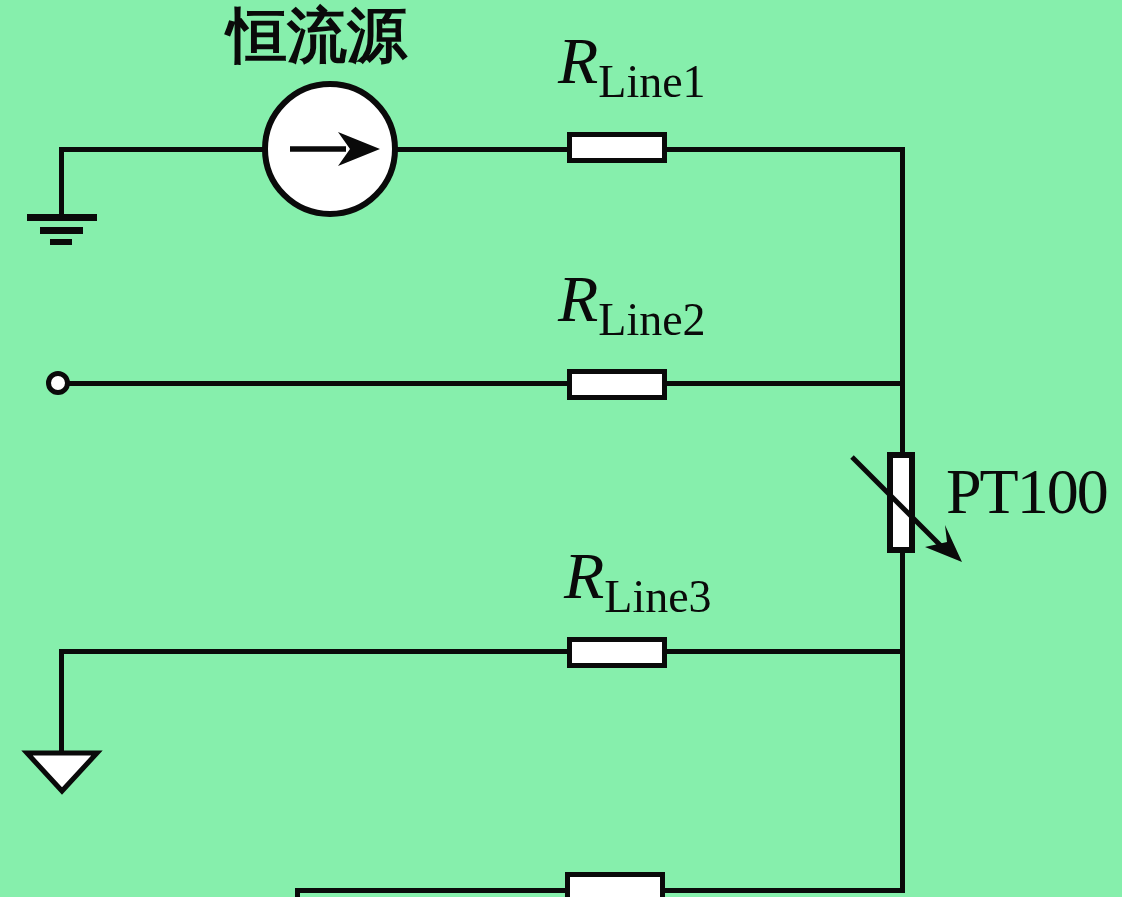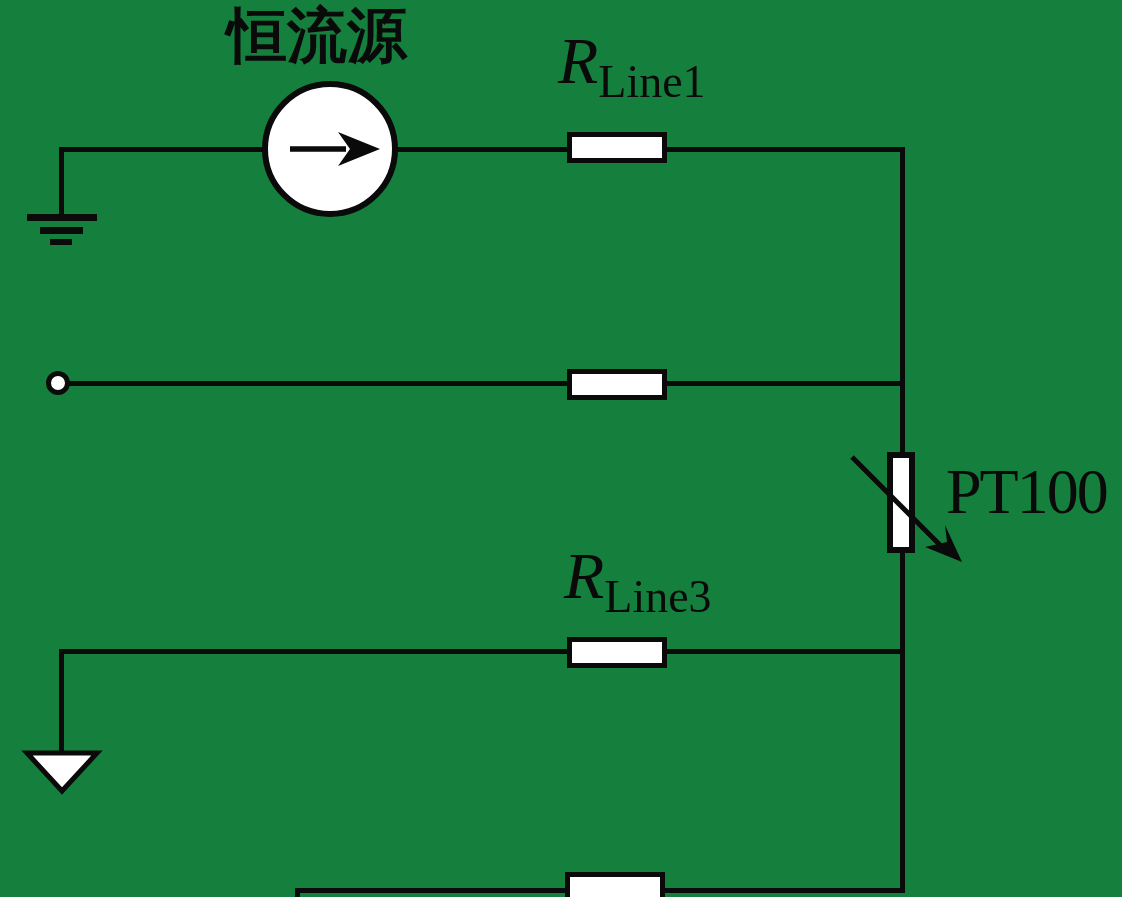--- a/index.html
+++ b/index.html
@@ -1,20 +1,20 @@
 <!DOCTYPE html>
 <html><head>
 <meta charset="utf-8">
 <style>
   html, body { margin: 0; padding: 0; background: #ffffff; }
   #canvas {
     position: relative;
     width: 1122px;
     height: 897px;
-    background: #15803d;
+    background: #86efac;
     overflow: hidden;
     font-family: "Liberation Serif", "DejaVu Serif", serif;
     text-align: center;
   }
   .wire { position: absolute; background: #0a0a0a; }
   .resistor {
     position: absolute;
     box-sizing: border-box;
     width: 100px; height: 31px;
     border: 5px solid #0a0a0a;
@@ -106,20 +106,23 @@
   <div class="terminal"></div>
 
   <div class="resistor" style="left:567px; top:132px;"></div>
   <div class="resistor" style="left:567px; top:369px;"></div>
   <div class="resistor" style="left:567px; top:637px;"></div>
   <div class="resistor" style="left:565px; top:872px;"></div>
 
   <div class="rlabel" style="left:558px; top:28px;">
     <span class="rsym">R</span><span class="rsub">Line1</span>
   </div>
+  <div class="rlabel" style="left:558px; top:266px;">
+    <span class="rsym">R</span><span class="rsub">Line2</span>
+  </div>
   <div class="rlabel" style="left:564px; top:543px;">
     <span class="rsym">R</span><span class="rsub">Line3</span>
   </div>
 
   <div class="resistor-v" style="left:887px; top:452px;"></div>
   <svg style="left:845px; top:450px;" width="130" height="125" viewBox="0 0 130 125">
     <line x1="7" y1="7" x2="100" y2="100" stroke="#0a0a0a" stroke-width="5"></line>
     <polygon points="117,112 100,75 102,92 80,97" fill="#0a0a0a"></polygon>
   </svg>
   <div class="pt100-label">PT100</div>

